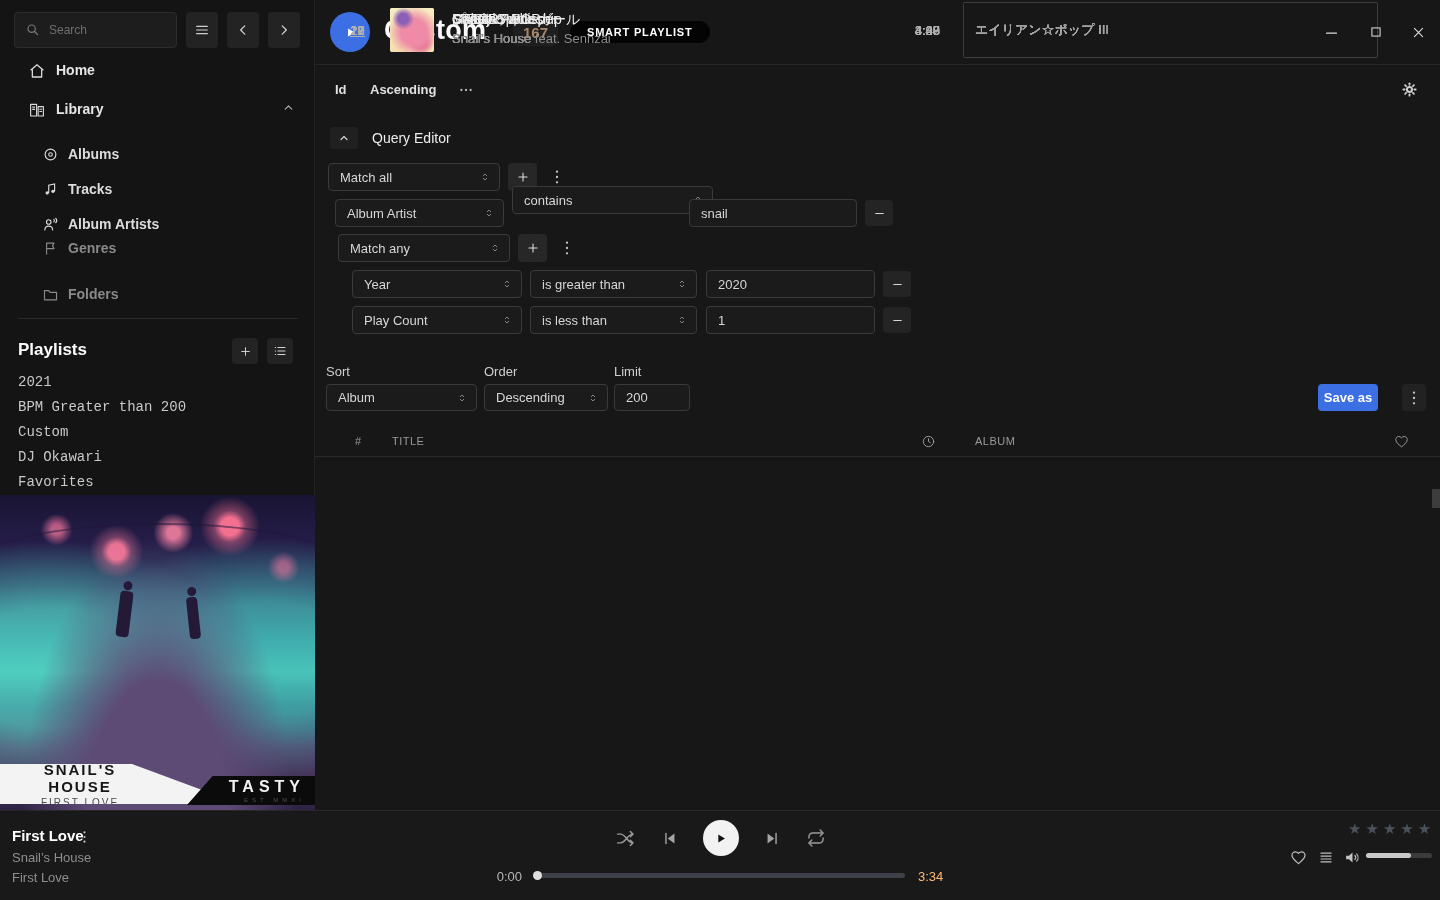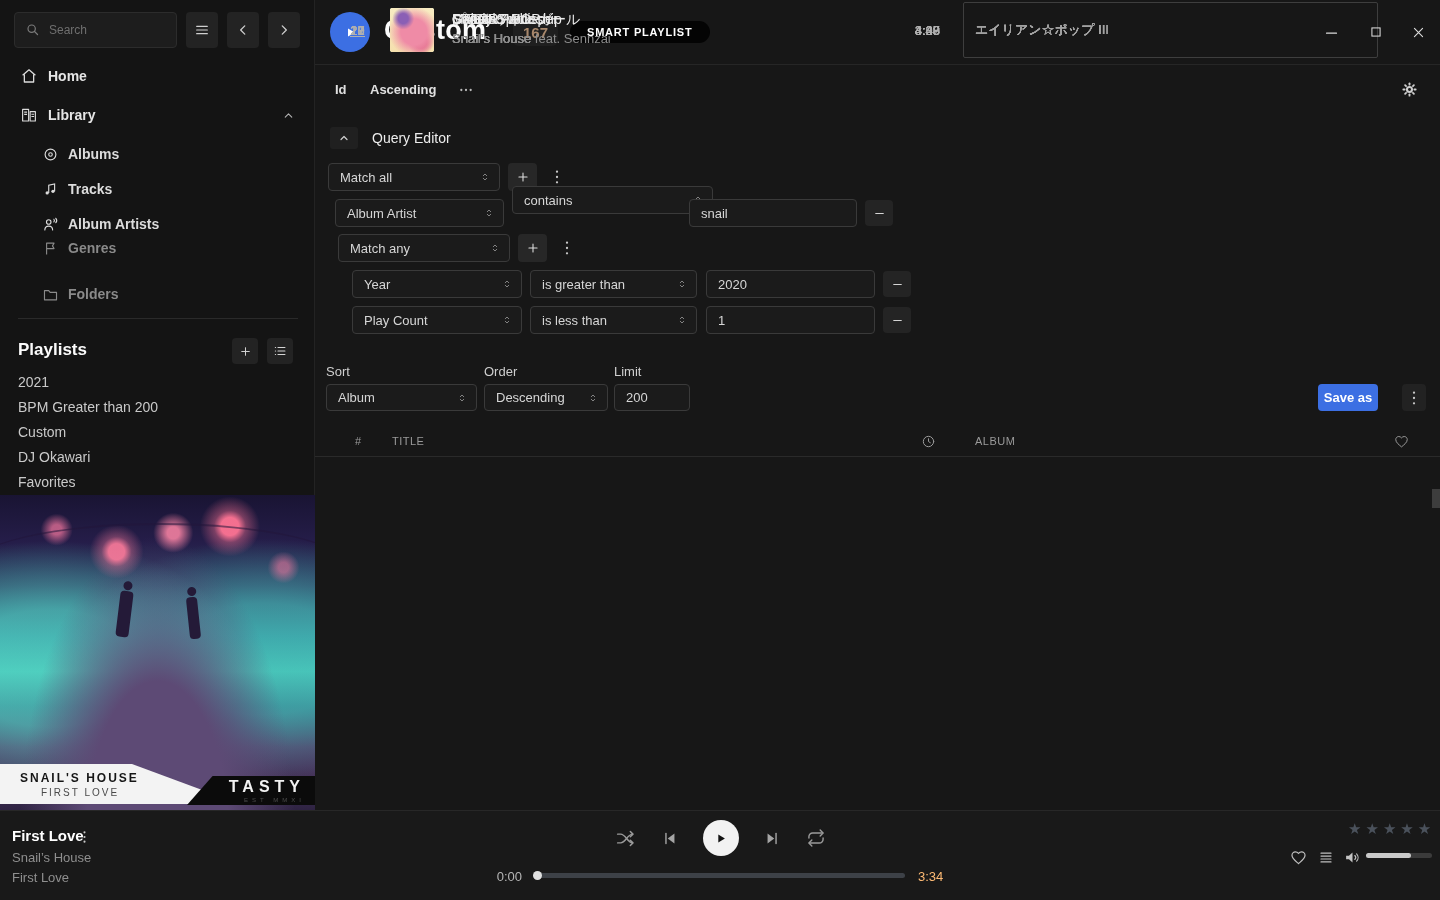--- a/index.html
+++ b/index.html
@@ -10,28 +10,28 @@
     -webkit-font-smoothing:antialiased; color:#e8e8e8;
   }
   svg { display:block; }
 
   
   .sidebar { position:absolute; left:0; top:0; width:315px; height:810px; background:#141414; border-right:1px solid #232323; }
   .search-box { position:absolute; left:14px; top:12px; width:163px; height:36px; background:#1d1d1d; border:1px solid #2c2c2c; border-radius:4px; display:flex; align-items:center; padding:0 10px; gap:8px; }
   .search-box input { background:transparent; border:none; outline:none; color:#cfcfcf; font-size:12px; width:110px; font-family:inherit; }
   .search-box input::placeholder { color:#6f6f6f; }
   .sq-btn { position:absolute; top:12px; width:32px; height:36px; background:#232323; border-radius:4px; display:flex; align-items:center; justify-content:center; cursor:pointer; }
-  .nav-item { position:absolute; left:0; width:315px; height:28px; display:flex; align-items:center; gap:10px; padding-left:20px; font-weight:bold; font-size:14px; color:#e6e6e6; cursor:pointer; }
+  .nav-item { position:absolute; left:0; width:315px; height:28px; display:flex; align-items:flex-start; gap:10px; padding-left:28px; font-weight:bold; font-size:14px; color:#e6e6e6; cursor:pointer; }
   .sub-item { position:absolute; left:0; width:315px; height:28px; display:flex; align-items:center; gap:9px; padding-left:42px; font-weight:bold; font-size:14px; color:#dcdcdc; cursor:pointer; }
   .sub-item.dim { color:#8a8a8a; }
   .sub-item.dim svg * { stroke:#8a8a8a; }
   .side-divider { position:absolute; left:18px; right:16px; top:318px; height:1px; background:#2a2a2a; }
   .pl-title { position:absolute; left:18px; top:340px; font-size:17px; font-weight:bold; color:#fafafa; }
   .pl-btn { position:absolute; top:338px; width:26px; height:26px; background:#232323; border-radius:4px; display:flex; align-items:center; justify-content:center; cursor:pointer; }
-  .pl-item { position:absolute; left:18px; width:260px; height:24px; font-size:14px; color:#c9c9c9; cursor:pointer; display:flex; align-items:center; }
+  .pl-item { position:absolute; left:18px; width:260px; height:24px; font-size:14px; color:#c9c9c9; cursor:pointer; display:flex; align-items:center;font-family:Liberation Mono, monospace; }
 
   
   .artwork { position:absolute; left:0; top:495px; width:315px; height:315px; overflow:hidden;
     background:
       radial-gradient(circle at 73% 10%, rgba(255,116,148,.95) 0 9px, rgba(255,116,148,.40) 16px, transparent 30px),
       radial-gradient(circle at 37% 18%, rgba(255,124,156,.9) 0 8px, rgba(255,124,156,.35) 15px, transparent 27px),
       radial-gradient(circle at 55% 12%, rgba(255,134,166,.85) 0 6px, transparent 20px),
       radial-gradient(circle at 18% 11%, rgba(248,120,160,.7) 0 5px, transparent 16px),
       radial-gradient(circle at 90% 23%, rgba(248,120,160,.55) 0 5px, transparent 16px),
       radial-gradient(ellipse at 50% 108%, #5d4a75 0 32%, rgba(93,74,117,0) 62%),
@@ -39,21 +39,21 @@
       radial-gradient(ellipse at 84% 52%, rgba(82,205,198,.45) 0 24%, transparent 52%),
       linear-gradient(180deg,#191433 0%,#251d49 15%,#2c3f62 29%,#2f8d97 45%,#3fbcae 56%,#2f7584 67%,#4e3c66 80%,#413055 92%,#2e2342 100%);
   }
   .lights-line { position:absolute; left:-30px; top:28px; width:380px; height:90px; border-top:2px solid rgba(35,22,58,.55); border-radius:50%; }
   .fig { position:absolute; width:13px; height:46px; background:#241a38; border-radius:4px; }
   .fig::before { content:""; position:absolute; left:2px; top:-10px; width:9px; height:9px; border-radius:50%; background:#241a38; }
   .fig-m { left:118px; top:96px; transform:rotate(7deg); }
   .fig-f { left:188px; top:102px; width:11px; height:42px; transform:rotate(-6deg); }
   .banner-white { position:absolute; left:0; top:269px; width:240px; height:40px; background:#f3f3f3;
     clip-path:polygon(0 0,55% 0,100% 100%,0 100%); display:flex; flex-direction:column; justify-content:center; padding-left:20px; }
-  .banner-white .bw-artist { font-size:12px; font-weight:bold; letter-spacing:2px; color:#161616; width:120px; }
+  .banner-white .bw-artist { font-size:15px; font-weight:bold; letter-spacing:2px; color:#161616; width:120px; text-align:center; }
   .banner-white .bw-title { font-size:10px; letter-spacing:2px; color:#4a4a4a; width:120px; text-align:center; margin-top:2px; }
   .banner-black { position:absolute; right:0; top:281px; width:128px; height:29px; background:#0b0b0b;
     clip-path:polygon(20% 0,100% 0,100% 100%,0 100%); display:flex; flex-direction:column; align-items:flex-end; justify-content:center; padding-right:10px; }
   .banner-black .tb-name { font-size:16px; font-weight:bold; letter-spacing:5px; color:#f2f2f2; }
   .banner-black .tb-sub { font-size:6px; letter-spacing:4px; color:#4c4c4c; margin-top:1px; }
 
   
   .main { position:absolute; left:315px; top:0; width:1125px; height:810px; background:#171717; }
   .play-hero { position:absolute; left:15px; top:12px; width:40px; height:40px; border-radius:50%; background:#3c6fe3; display:flex; align-items:center; justify-content:center; cursor:pointer; }
   .page-title { position:absolute; left:69px; top:15px; font-size:27px; font-weight:bold; color:#fbfbfb; letter-spacing:.3px; }

